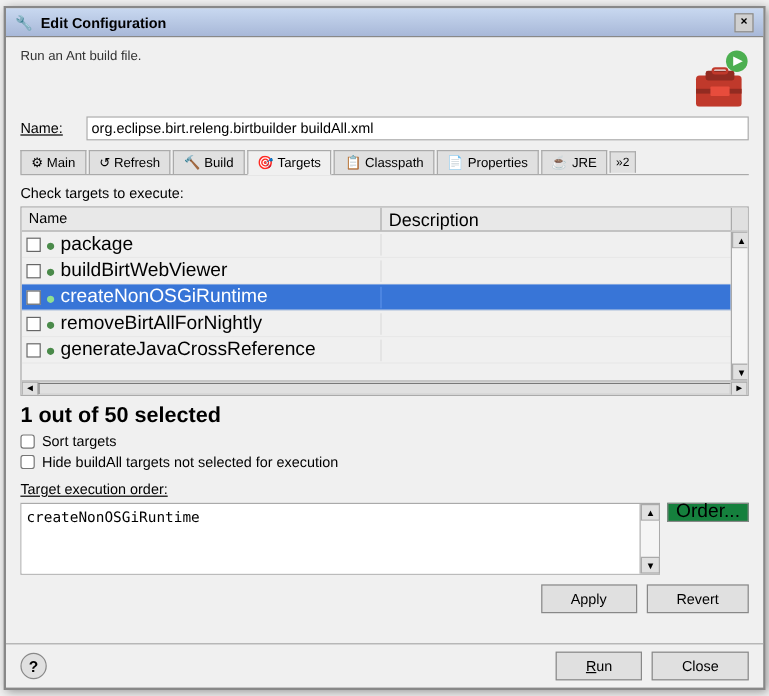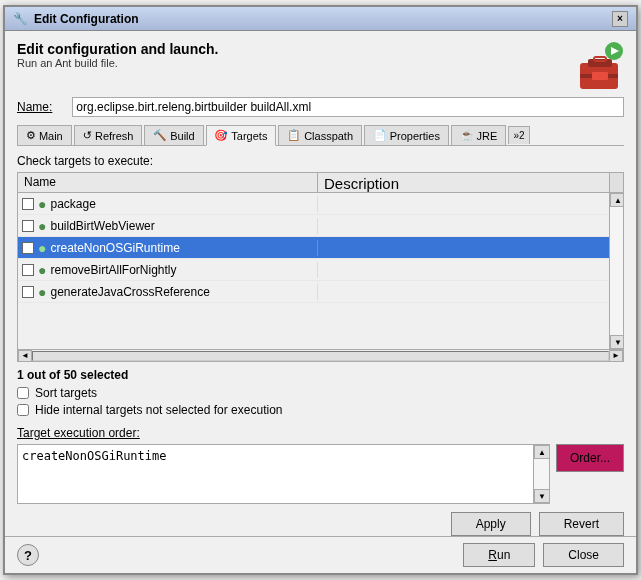--- a/index.html
+++ b/index.html
@@ -145,21 +145,21 @@
       cursor: pointer;
       margin-right: 2px;
     }
     .check-targets-label {
       font-size: 12px;
       margin-bottom: 4px;
     }
     .targets-table-container {
       border: 1px solid #aaa;
       flex: 0 0 auto;
-      height: 190px;
+      height: 158px;
       display: flex;
       flex-direction: column;
       margin-bottom: 6px;
       overflow: hidden;
     }
     .targets-table-header {
       display: flex;
       background: #e8e8e8;
       border-bottom: 1px solid #aaa;
       height: 20px;
@@ -222,38 +222,38 @@
       background: #fff;
     }
     .target-bullet {
       color: #4a8a4a;
       font-size: 14px;
     }
     .target-row.selected .target-bullet {
       color: #90e090;
     }
     .target-name {
-      font-size: 12px;
+      font-size: 16px;
     }
     .table-scrollbar-h {
       height: 12px;
       background: #f0f0f0;
       border-top: 1px solid #aaa;
       display: flex;
       align-items: center;
     }
     .h-scrollbar-track {
       flex: 1;
       height: 10px;
       background: #e0e0e0;
       border: 1px inset #ccc;
       position: relative;
     }
     .count-label {
-      font-size: 12px;
+      font-size: 18px;
       margin-bottom: 4px;
       font-weight: bold;
     }
     .checkbox-row {
       display: flex;
       align-items: center;
       gap: 6px;
       margin-bottom: 3px;
     }
     .checkbox-small {
@@ -310,24 +310,24 @@
       font-size: 8px;
       cursor: pointer;
       flex-shrink: 0;
     }
     .scroll-track {
       flex: 1;
       background: #f5f5f5;
     }
     .order-btn {
       width: 68px;
-      height: 28px;
-      background: #be185d;
+      height: 16px;
+      background: #15803d;
       border: 1px solid #888;
-      font-size: 12px;
+      font-size: 16px;
       cursor: pointer;
       display: flex;
       align-items: center;
       justify-content: center;
     }
     .bottom-buttons {
       display: flex;
       justify-content: flex-end;
       gap: 8px;
       margin-top: 8px;
@@ -391,21 +391,20 @@
       <span class="title-icon">🔧</span>
       <span class="title-text">Edit Configuration</span>
     </div>
     <div class="close-btn">×</div>
   </div>
 
   <div class="dialog-body">
 
     <div class="header-section">
       <div class="header-text-group">
-        <span class="header-title">Edit configuration and launch.</span>
         <span class="header-subtitle">Run an Ant build file.</span>
       </div>
       <div class="header-icon">
         <svg class="run-icon" viewBox="0 0 48 48">
 
           <circle cx="38" cy="10" r="9" fill="#4CAF50"></circle>
           <polygon points="35,6 35,14 43,10" fill="white"></polygon>
 
           <rect x="4" y="22" width="38" height="26" rx="3" fill="#c0392b"></rect>
           <rect x="12" y="18" width="24" height="8" rx="2" fill="#922b21"></rect>
@@ -526,21 +525,21 @@
     </div>
 
     <div class="count-label">1 out of 50 selected</div>
 
     <div class="checkbox-row">
       <input type="checkbox" class="checkbox-small" style="">
       <span class="checkbox-label">Sort targets</span>
     </div>
     <div class="checkbox-row">
       <input type="checkbox" class="checkbox-small" style="">
-      <span class="checkbox-label">Hide internal targets not selected for execution</span>
+      <span class="checkbox-label">Hide buildAll targets not selected for execution</span>
     </div>
 
     <div class="section-label">Target execution order:</div>
     <div class="execution-order-section">
       <div class="execution-textarea-container">
         <textarea class="execution-textarea" readonly="" style="">createNonOSGiRuntime</textarea>
         <div class="textarea-scrollbar">
           <div class="scroll-btn">▲</div>
           <div class="scroll-track"></div>
           <div class="scroll-btn">▼</div>

